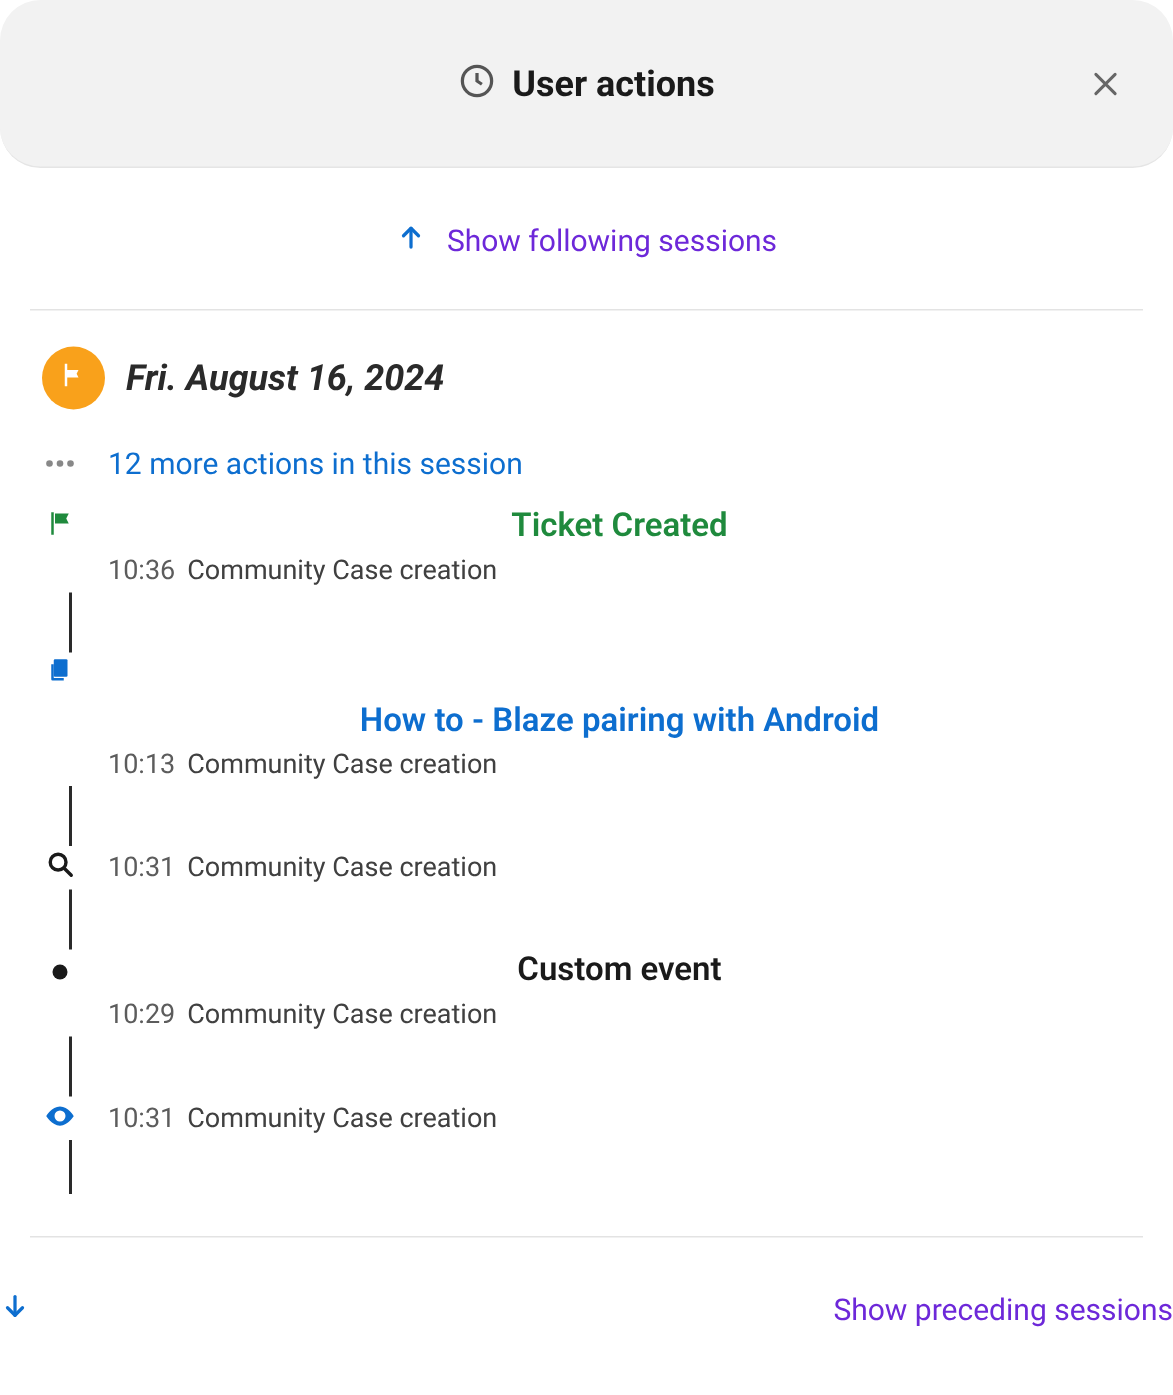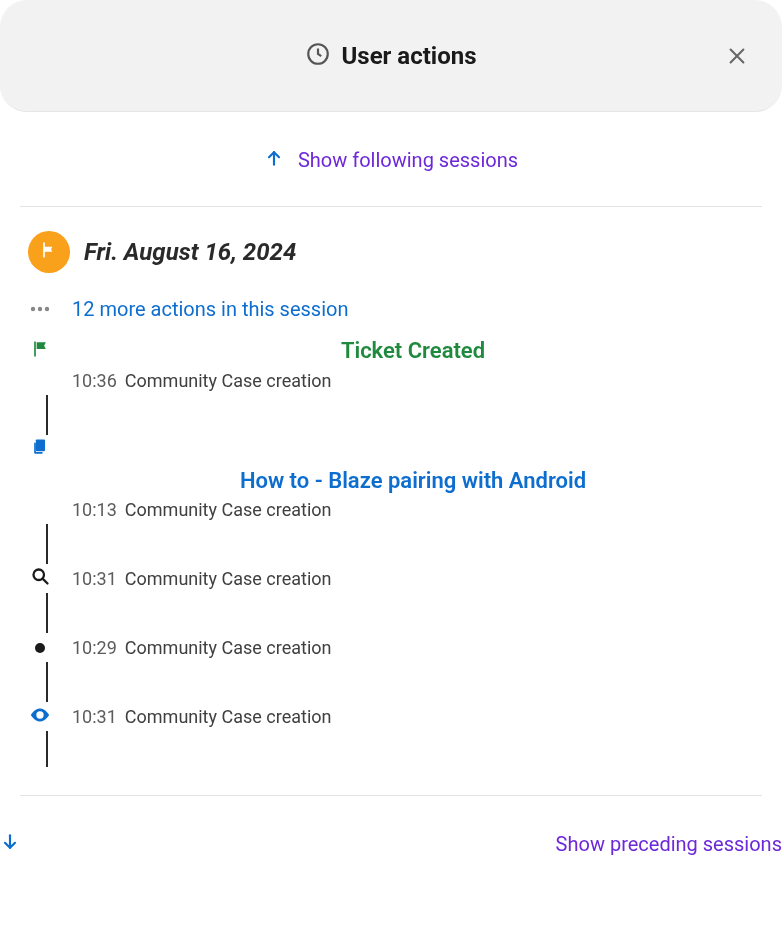--- a/index.html
+++ b/index.html
@@ -293,20 +293,21 @@
     </div>
     <div class="connector-row">
       <div class="connector-line"></div>
     </div>
 
     <div class="timeline-row">
       <div class="icon-col">
         <div class="dot-icon"></div>
       </div>
       <div class="content-col">
+        <div class="event-title black">Custom event</div>
         <div class="event-meta">
           <span class="event-time">10:29</span>
           <span class="event-subtitle">Community Case creation</span>
         </div>
       </div>
     </div>
     <div class="connector-row">
       <div class="connector-line"></div>
     </div>
 

